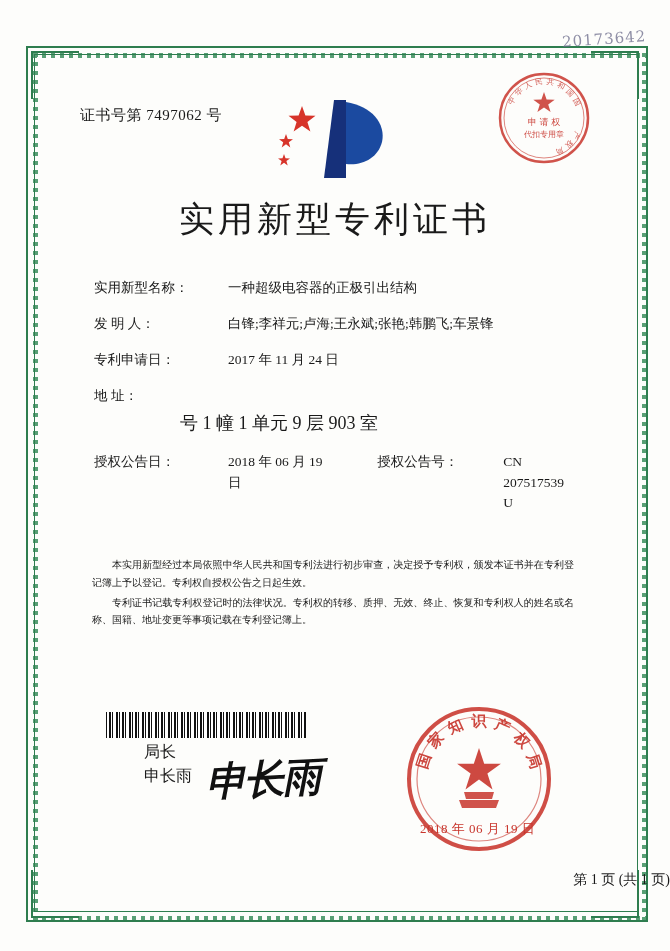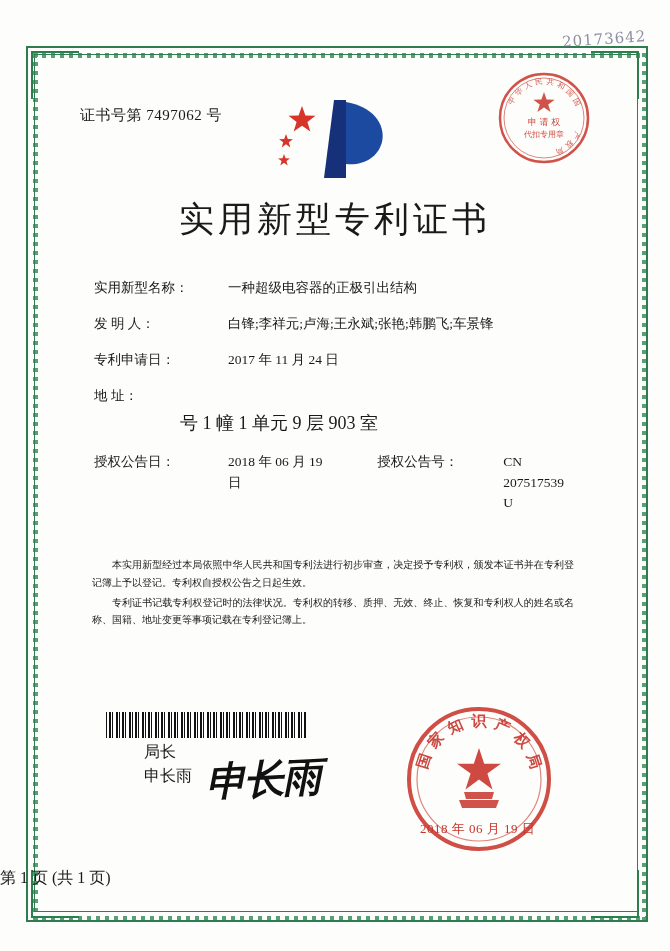--- a/index.html
+++ b/index.html
@@ -219,22 +219,22 @@
     color: #c8352c;
     letter-spacing: .5px;
     font-family: "Liberation Serif", serif;
   }
 
   
   .footer {
     position: absolute;
     left: 0; right: 0;
     bottom: 62px;
-    text-align: left;
-    font-size: 16px;
+    text-align: right;
+    font-size: 14px;
   }
 </style>
 </head>
 <body>
 
 <div class="page">
 
   <div class="border-pattern"></div>
   <div class="border-outer"></div>
   <div class="border-inner"></div>

